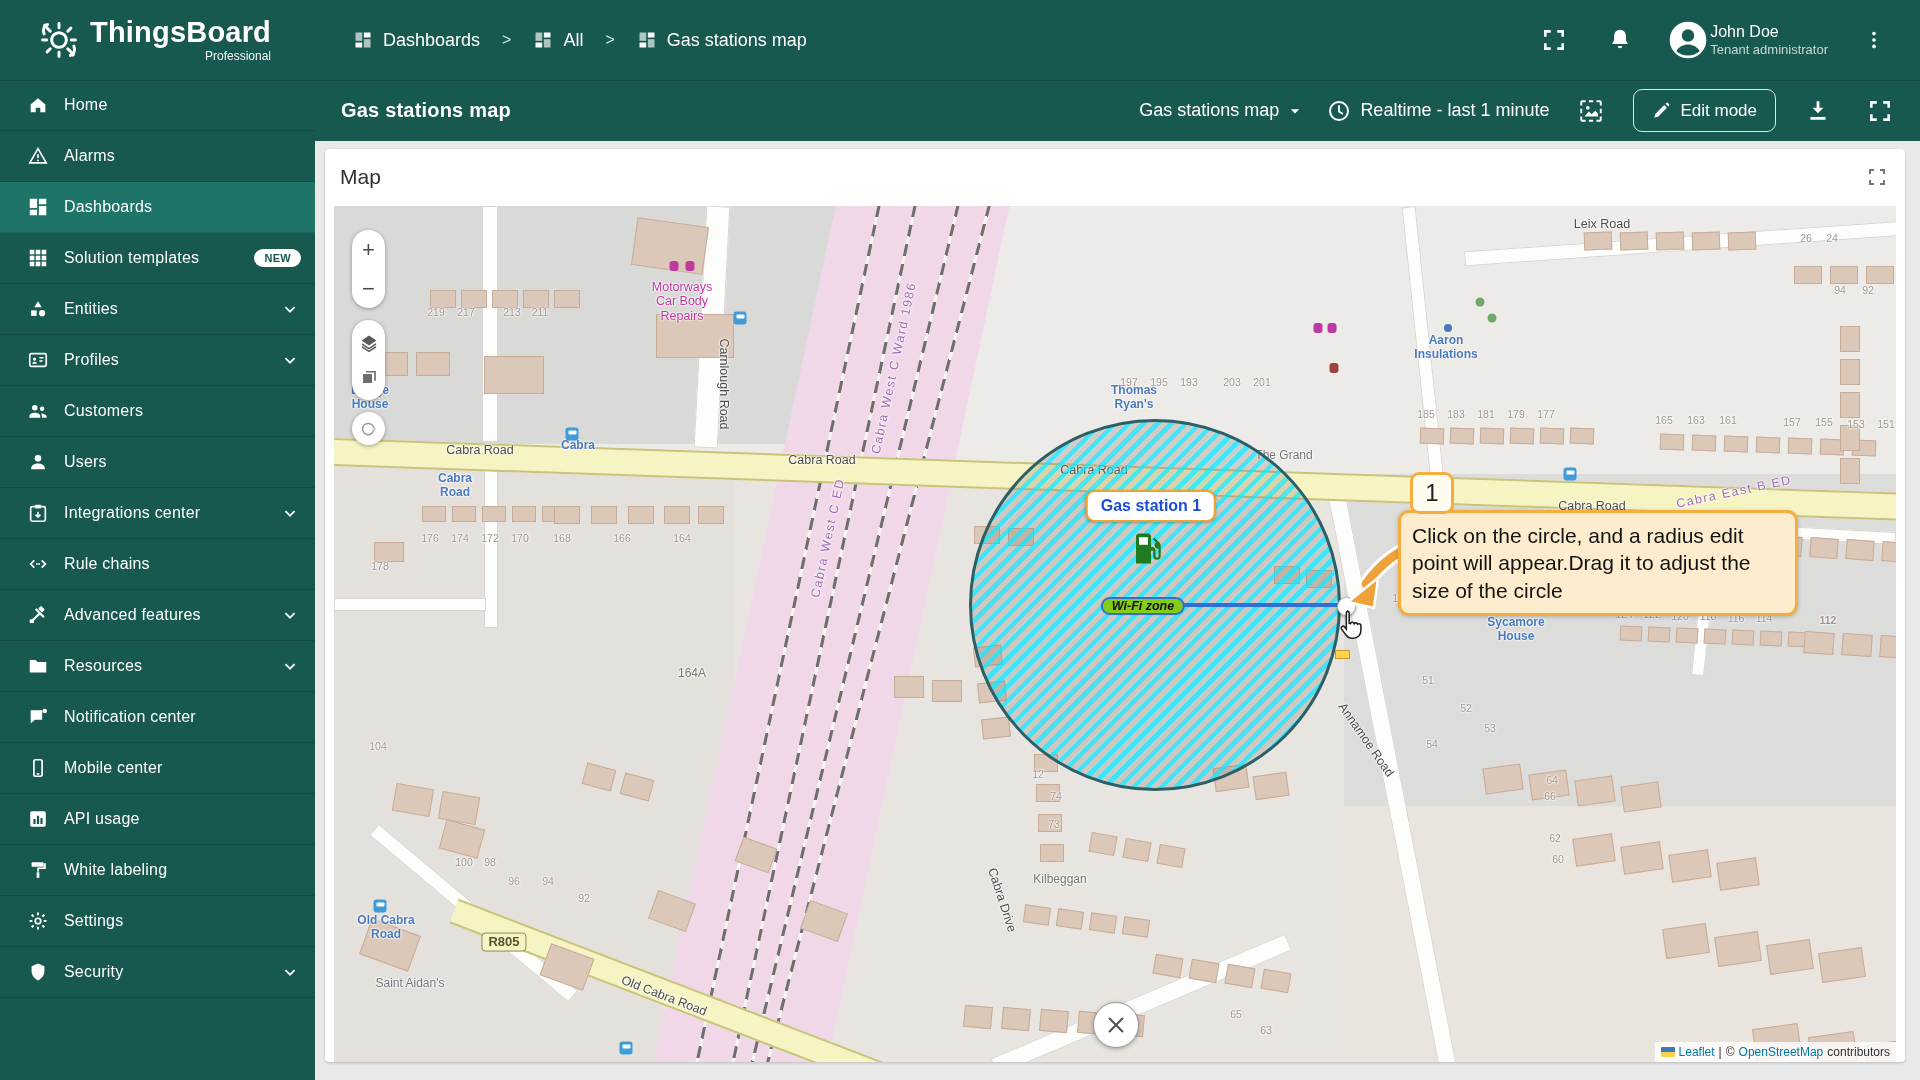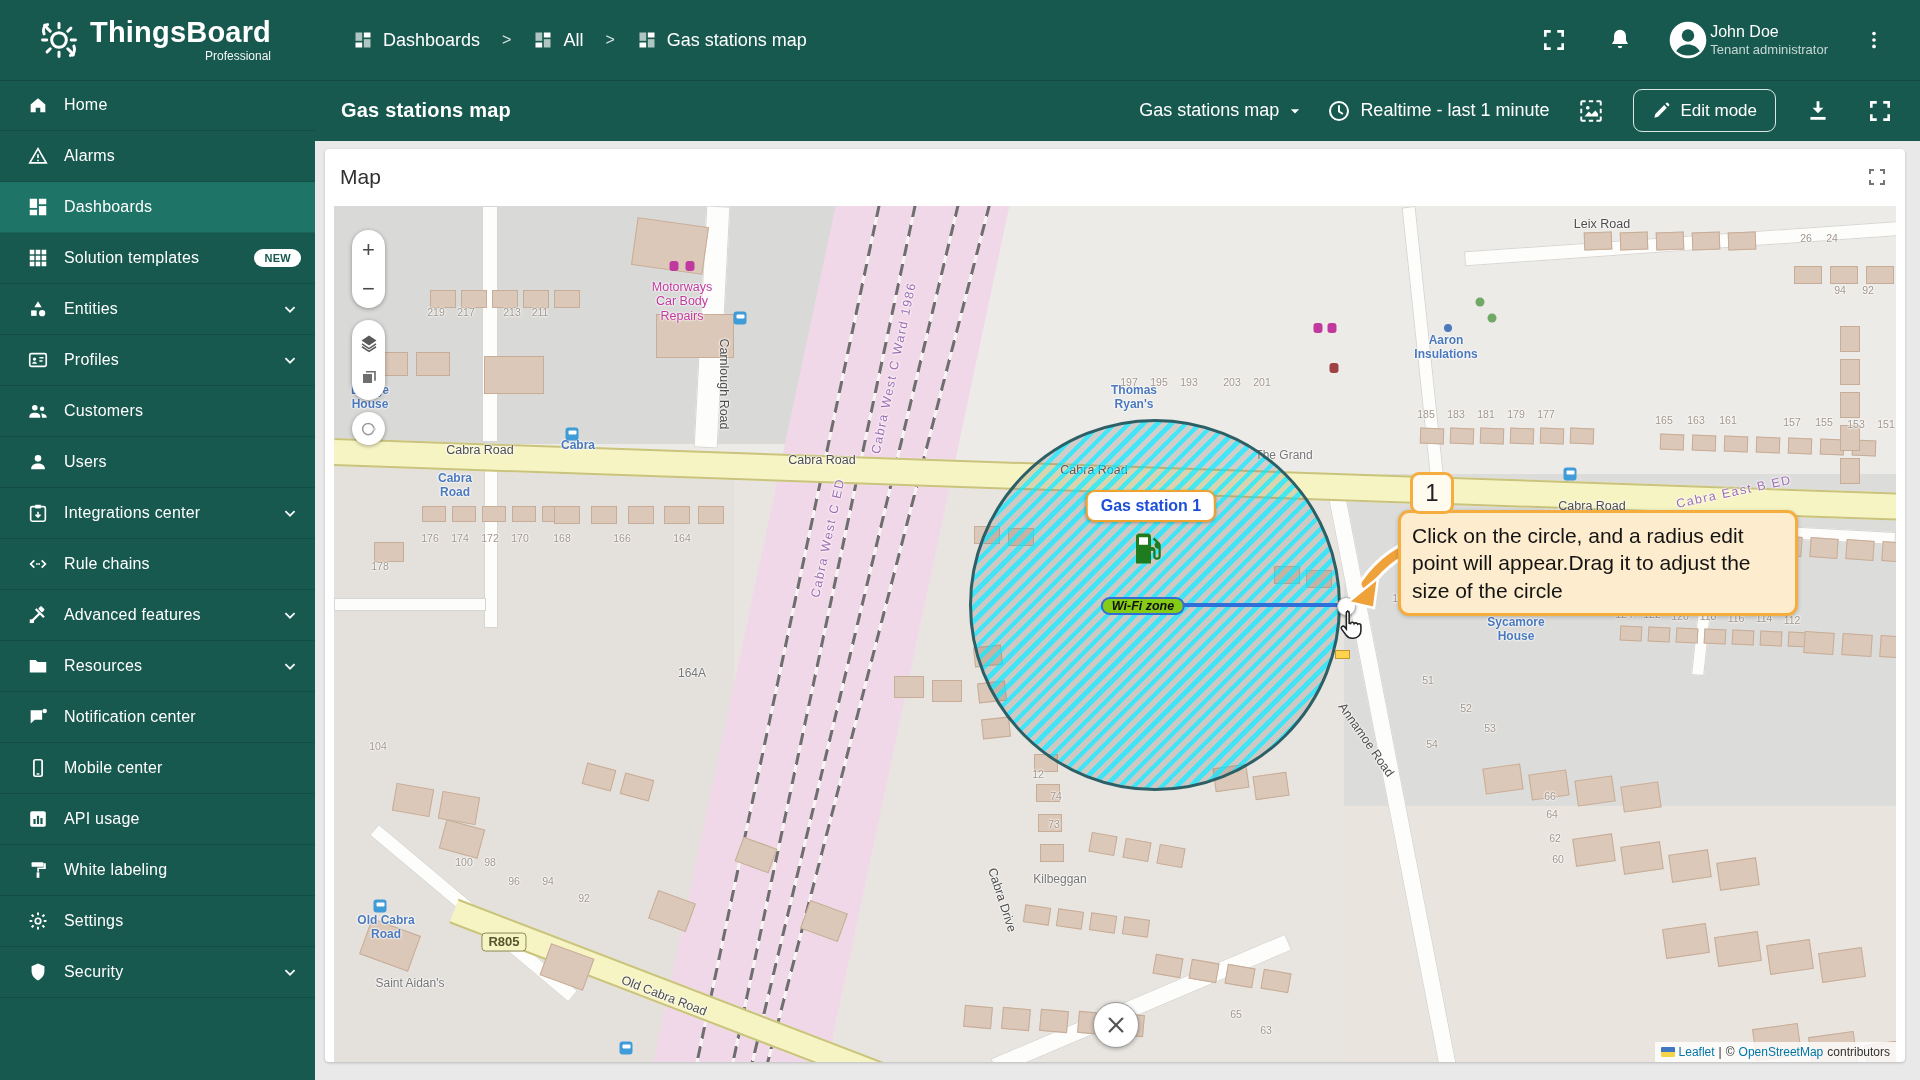--- a/index.html
+++ b/index.html
@@ -674,32 +674,32 @@
           <span class="mlabel num" style="left: 1218px; top: 308px;">127</span>
           <span class="mlabel num" style="left: 1248px; top: 308px;">125</span>
           <span class="mlabel num" style="left: 1278px; top: 310px;">123</span>
           <span class="mlabel num" style="left: 1308px; top: 310px;">121</span>
           <span class="mlabel num" style="left: 1290px; top: 408px;">124</span>
           <span class="mlabel num" style="left: 1318px; top: 408px;">122</span>
           <span class="mlabel num" style="left: 1346px; top: 410px;">120</span>
           <span class="mlabel num" style="left: 1374px; top: 410px;">118</span>
           <span class="mlabel num" style="left: 1402px; top: 412px;">116</span>
           <span class="mlabel num" style="left: 1430px; top: 412px;">114</span>
-          <span class="mlabel num" style="left: 1458px; top: 414px;">112</span>
+          <span class="mlabel num" style="left: 1494px; top: 414px; font-weight: bold;">112</span>
           <span class="mlabel num" style="left: 44px; top: 540px;">104</span>
           <span class="mlabel num" style="left: 130px; top: 656px;">100</span>
           <span class="mlabel num" style="left: 156px; top: 656px;">98</span>
           <span class="mlabel num" style="left: 180px; top: 675px;">96</span>
           <span class="mlabel num" style="left: 214px; top: 675px;">94</span>
           <span class="mlabel num" style="left: 250px; top: 692px;">92</span>
           <span class="mlabel num" style="left: 704px; top: 568px;">12</span>
           <span class="mlabel num" style="left: 722px; top: 590px;">74</span>
           <span class="mlabel num" style="left: 720px; top: 618px;">73</span>
           <span class="mlabel num" style="left: 1216px; top: 590px;">66</span>
-          <span class="mlabel num" style="left: 1218px; top: 608px;">64</span>
+          <span class="mlabel num" style="left: 1218px; top: 574px;">64</span>
           <span class="mlabel num" style="left: 1221px; top: 632px;">62</span>
           <span class="mlabel num" style="left: 1224px; top: 653px;">60</span>
           <span class="mlabel num" style="left: 902px; top: 808px;">65</span>
           <span class="mlabel num" style="left: 932px; top: 824px;">63</span>
           <span class="mlabel num" style="left: 1094px; top: 474px;">51</span>
           <span class="mlabel num" style="left: 1132px; top: 502px;">52</span>
           <span class="mlabel num" style="left: 1156px; top: 522px;">53</span>
           <span class="mlabel num" style="left: 1098px; top: 538px;">54</span>
           <span class="mlabel num" style="left: 1034px; top: 388px;">14</span>
           <span class="mlabel num" style="left: 1064px; top: 392px;">14</span>

